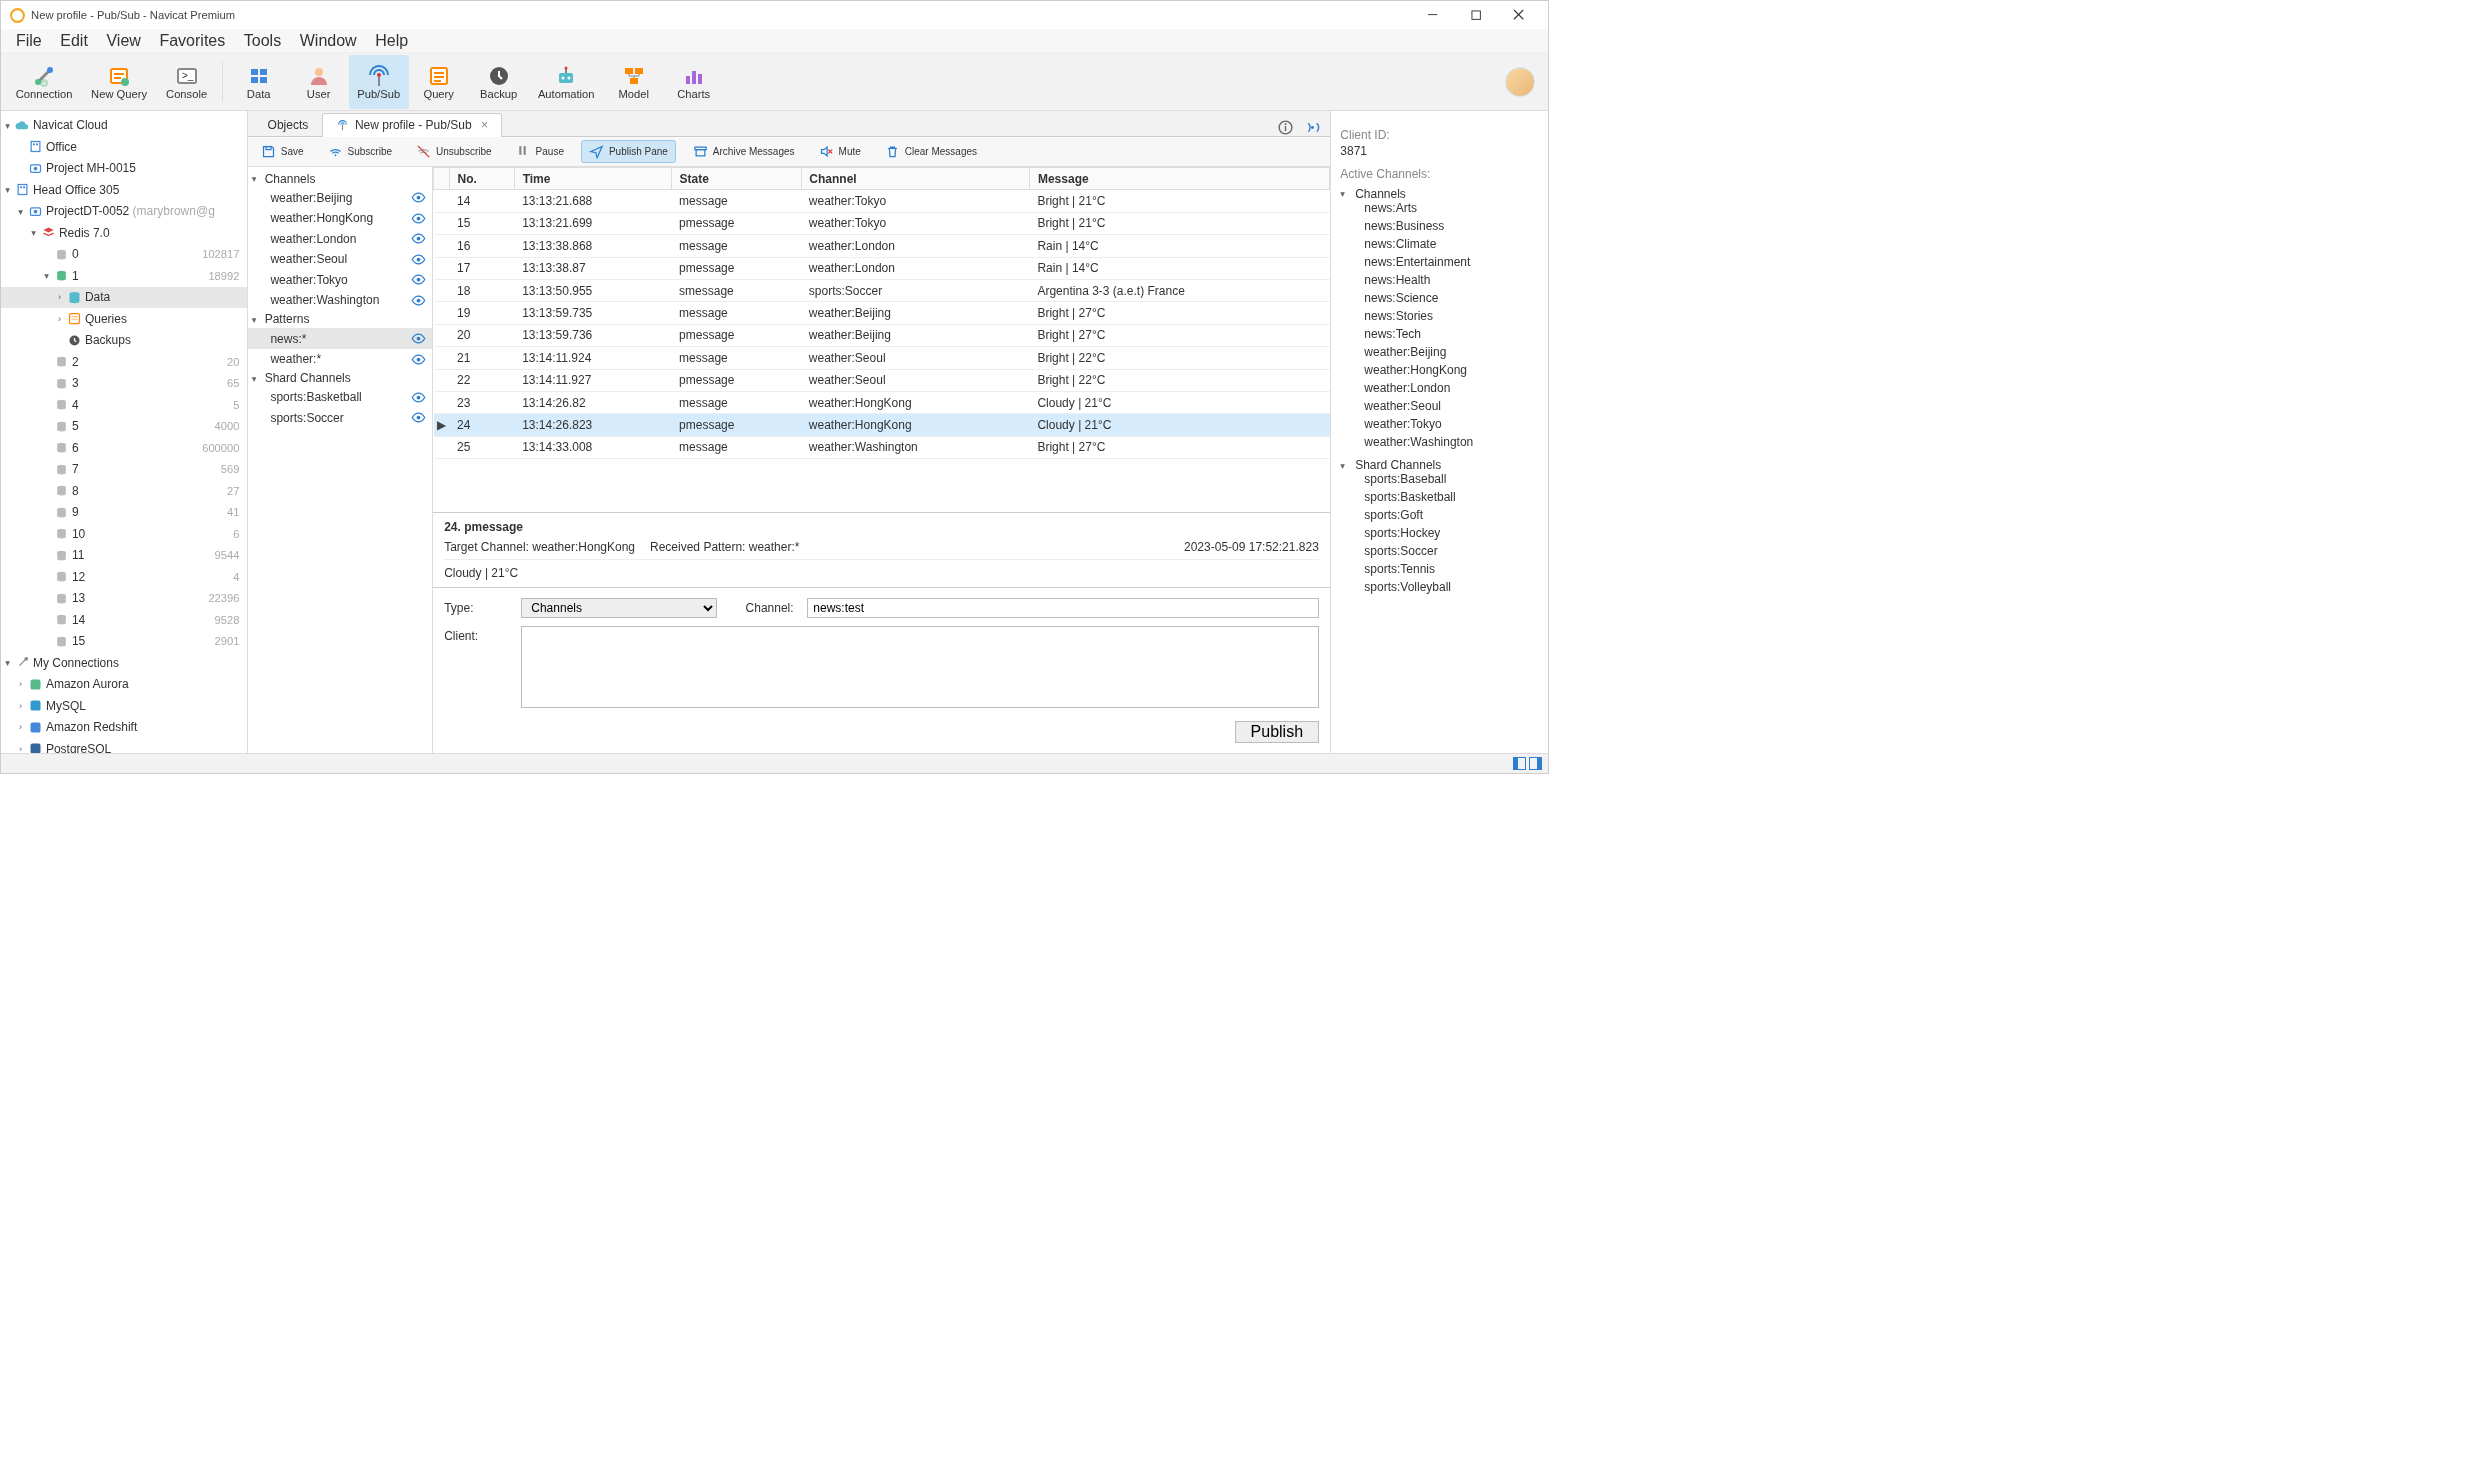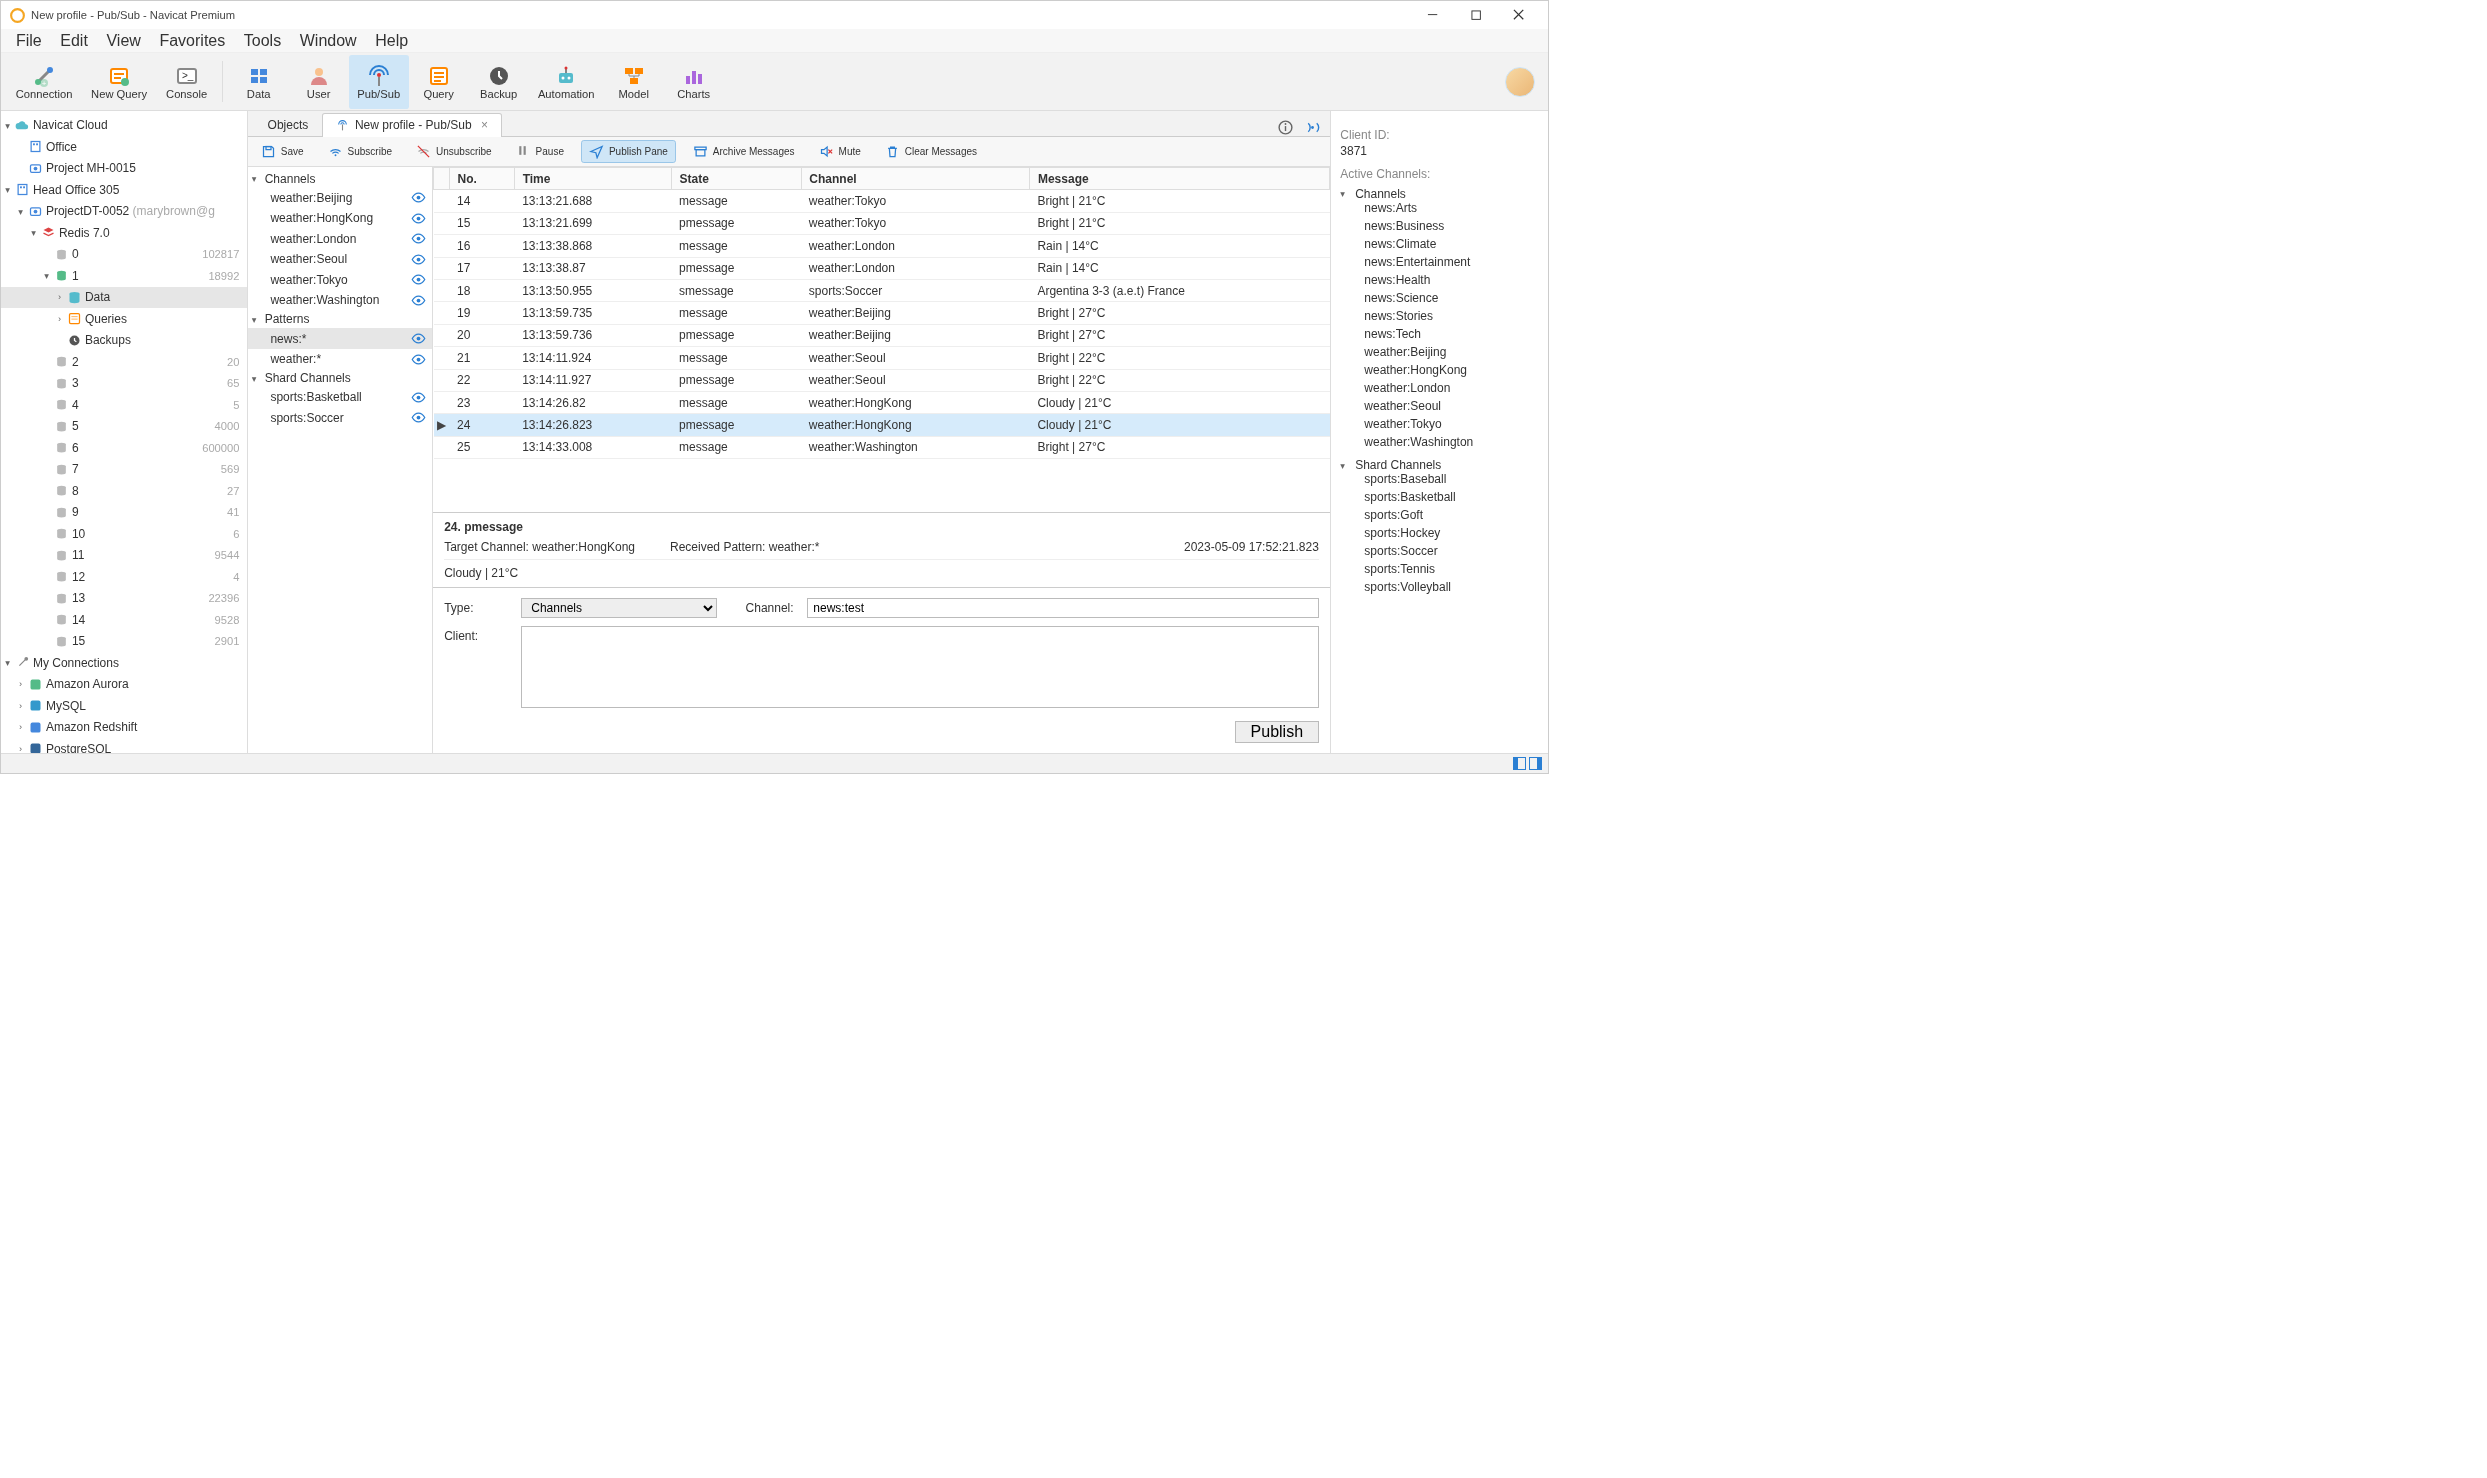--- a/index.html
+++ b/index.html
@@ -50,21 +50,21 @@
 .sub-item.sel { background: #e6e6e6; }
 .msg-area { flex: 1; display: flex; flex-direction: column; min-width: 0; }
 .grid { flex: 1; overflow: auto; }
 table { border-collapse: collapse; width: 100%; font-size: 12px; }
 th { text-align: left; font-weight: 600; padding: 3.7px 7.5px; border: 0.9px solid #ddd; background: #fafafa; height: 22.4px; }
 td { padding: 2.8px 7.5px; border-bottom: 0.9px solid #eee; height: 22.4px; white-space: nowrap; }
 tr.sel td { background: #d6ebfb; }
 td.rowptr { width: 13px; text-align: center; color: #444; padding: 0; }
 .detail { border-top: 0.9px solid #ccc; padding: 7.5px 11.2px; font-size: 12px; }
 .detail-head { display: flex; justify-content: space-between; margin-bottom: 5.6px; }
-.detail-sub { display: flex; gap: 35px; margin-bottom: 5.6px; }
+.detail-sub { display: flex; gap: 15px; margin-bottom: 5.6px; }
 .detail-msg { padding-top: 5.6px; border-top: 0.9px solid #eee; margin-top: 5.6px; }
 .publish-pane { border-top: 0.9px solid #ccc; padding: 9.3px 11.2px; display: grid; grid-template-columns: 69px 196px 75px 1fr; gap: 7.5px 7.5px; align-items: start; background: #fff; }
 .publish-pane label { font-size: 12px; padding-top: 2.8px; }
 .publish-pane select, .publish-pane input[type=text] { height: 20.5px; border: 0.9px solid #bbb; padding: 0 5.6px; font-size: 12px; background: #fff; }
 .publish-pane select { background: #eee; }
 .publish-pane textarea { grid-column: 2 / 5; height: 82px; border: 0.9px solid #bbb; resize: none; font-size: 12px; padding: 3.7px; }
 .publish-row2 { grid-column: 1 / 5; display: flex; justify-content: flex-end; margin-top: 5.6px; }
 .publish-btn { width: 84px; height: 22.4px; border: 0.9px solid #bbb; background: #eee; font-size: 16px; }
 .right-panel { width: 217px; padding: 7.5px 9.3px; font-size: 12px; overflow-y: auto; }
 .right-panel .hdr { color: #888; margin-bottom: 1.9px; margin-top: 9.3px; }

